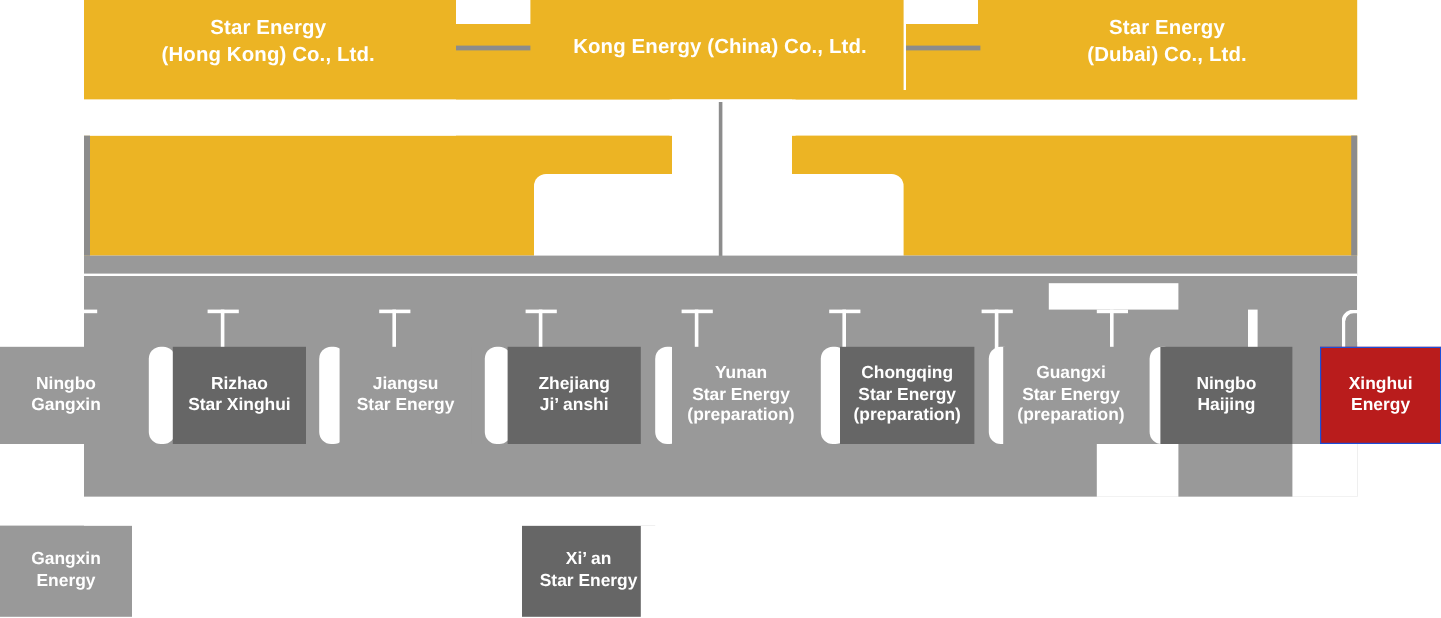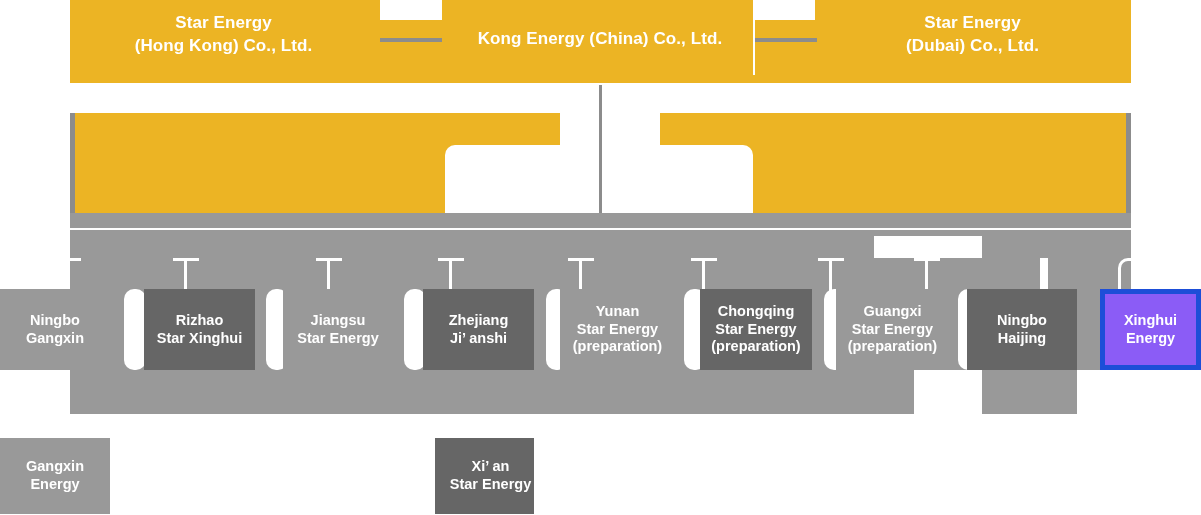--- a/index.html
+++ b/index.html
@@ -50,21 +50,21 @@
     color:#ffffff;
     font-weight:bold;
     font-size:14.5px;
     line-height:1.22;
     white-space:pre-line;
     box-sizing:border-box;
     padding:2px 4px;
   }
   .node.light{background:#999999;}
   .node.dark{background:#666666;}
-  .node.outlined{background:#8b5cf6;border:5px solid #1d4ed8;text-align:center;}
+  .node.outlined{background:#b91c1c;border:1px solid #1d4ed8;text-align:center;}
 
   
   .cap{
     position:absolute;
     background:#ffffff;
     border-radius:10px;
   }
 </style>
 </head>
 <body>

